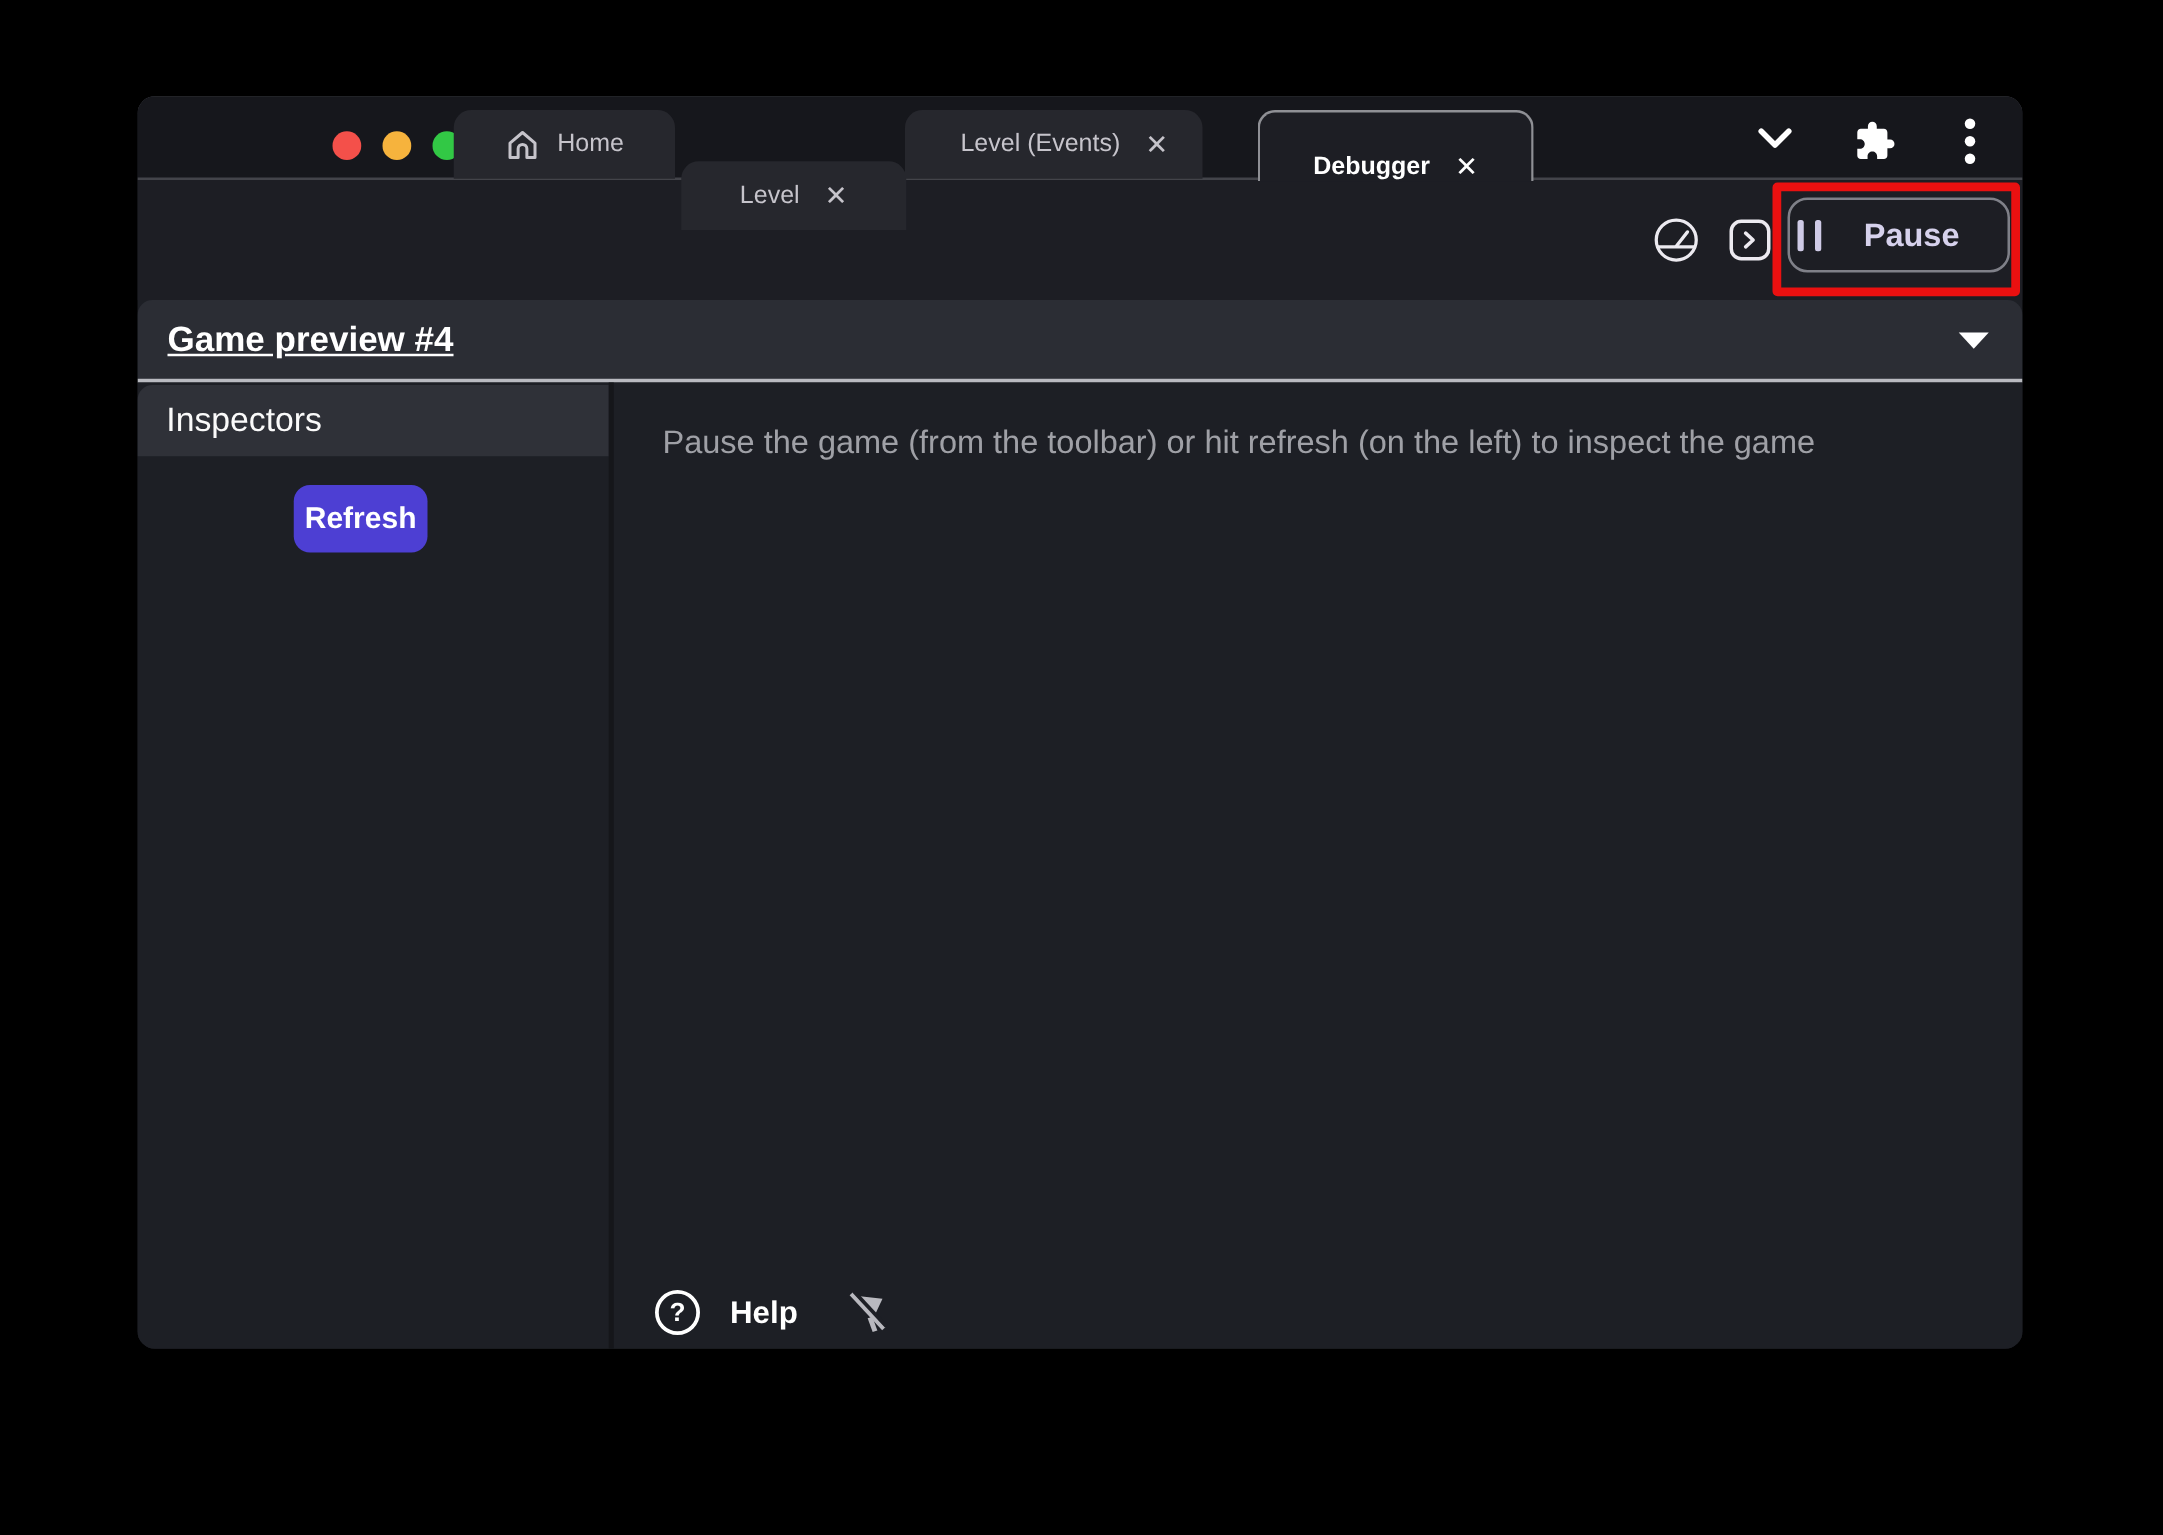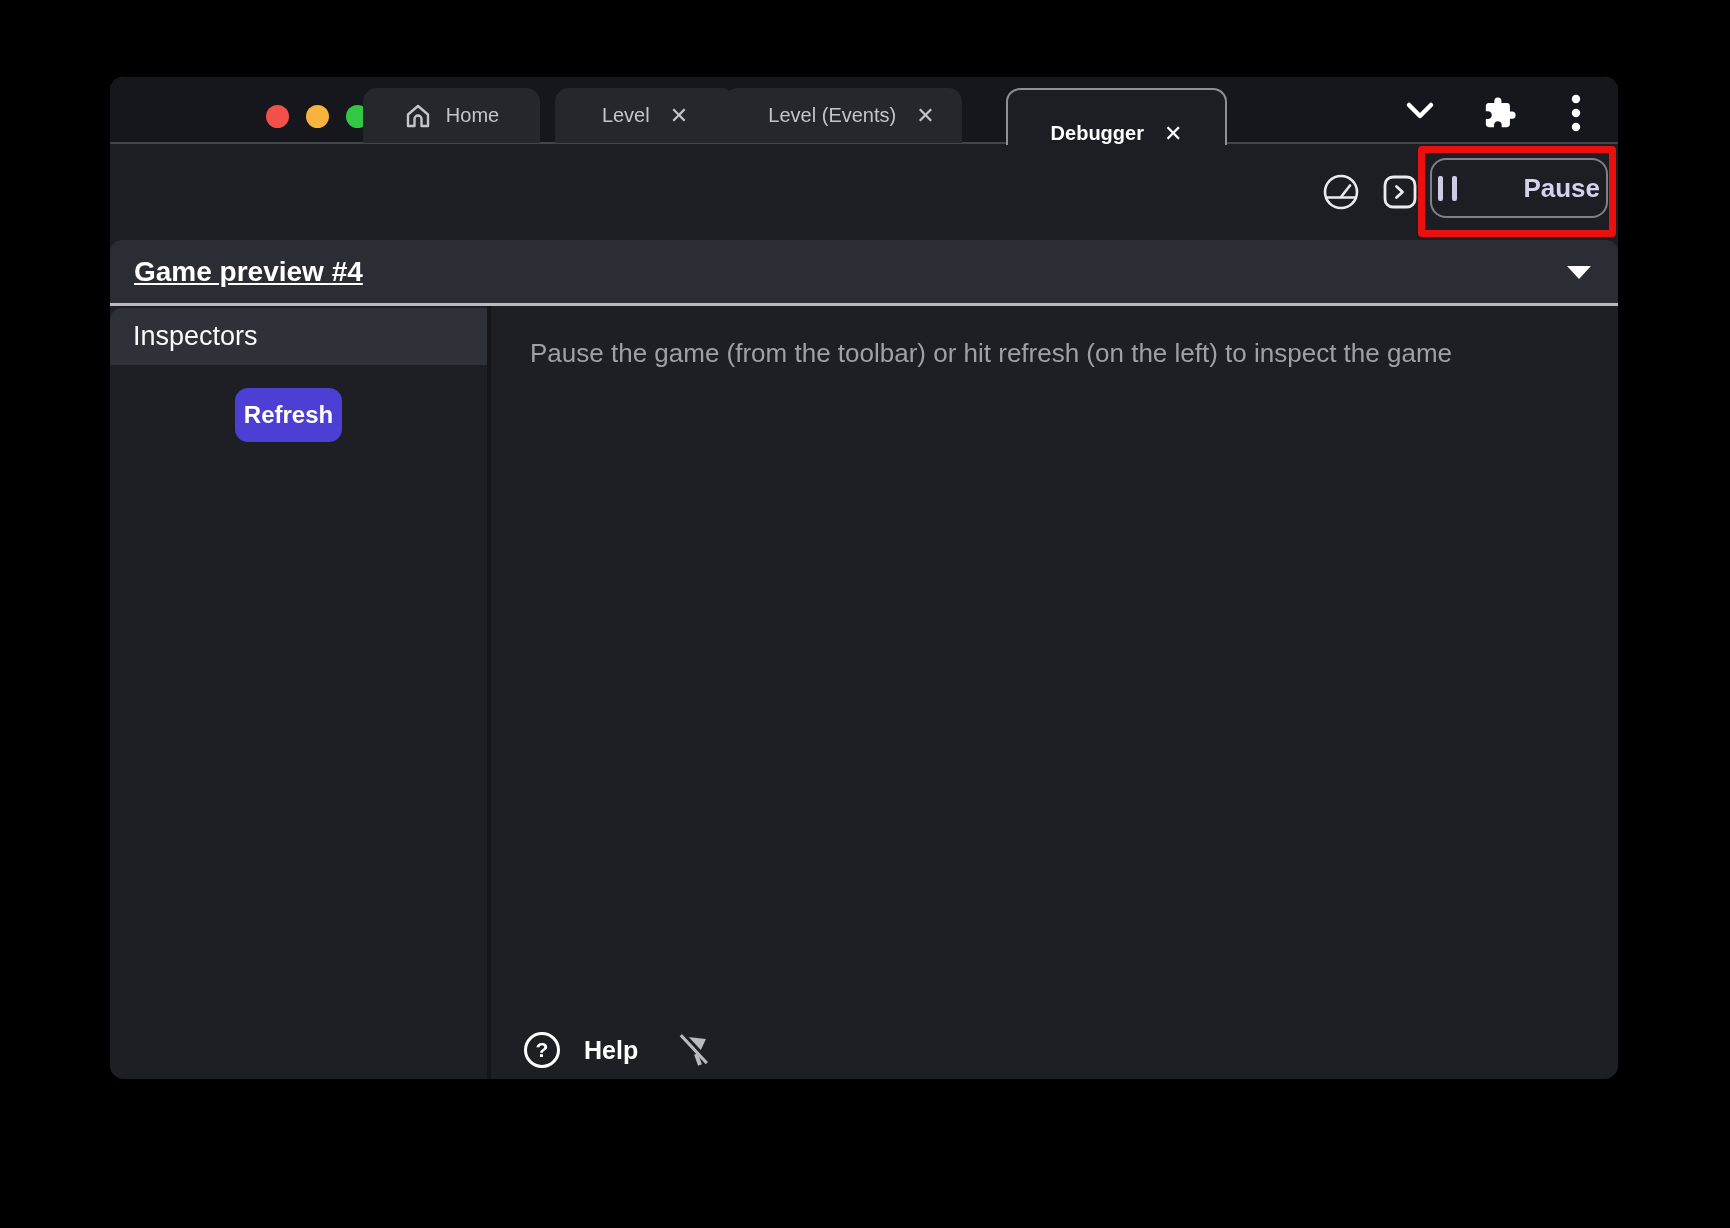--- a/index.html
+++ b/index.html
@@ -23,35 +23,35 @@
   .hamburger span{display:block;height:3.5px;background:#fff;border-radius:2px;}
 
   .tab{position:absolute;top:11px;height:55px;border-radius:14px 14px 0 0;background:#26272d;
     display:flex;align-items:center;justify-content:center;gap:20px;z-index:2;cursor:pointer;}
   .tab .tab-label{font-size:20px;color:#c6c4cb;white-space:nowrap;}
   .tab .tab-close{font-size:22px;color:#c6c4cb;line-height:1;cursor:pointer;}
   .tab.active{background:#1d1e24;height:57px;border:2px solid #8f9095;border-bottom:none;z-index:3;align-items:flex-end;}
   .tab.active .tab-label{color:#fff;font-weight:700;}
   .tab.active .tab-close{color:#fff;}
   #tab-home{left:253px;width:177px;gap:14px;}
-  #tab-level{left:445px;width:180px;}
+  #tab-level{left:435px;width:180px;margin-top:41px;}
   #tab-level-events{left:614px;width:238px;padding-left:17px;}
   #tab-debugger{left:896px;width:221px;}
   .tb-icon{display:flex;align-items:center;justify-content:center;cursor:pointer;}
   #chevron-down-icon{position:absolute;left:1293px;top:22px;}
   #puzzle-icon{position:absolute;left:1373px;top:19px;}
   #kebab-icon{position:absolute;left:1460px;top:17px;}
 
   
   .toolbar{position:absolute;left:0;top:66px;width:100%;height:97px;background:#1d1e24;}
   #profiler-icon{position:absolute;left:1212px;top:96px;cursor:pointer;}
   #console-icon{position:absolute;left:1272px;top:97px;cursor:pointer;}
   .pause-button{position:absolute;left:1320px;top:81px;width:178px;height:60px;
     border:2px solid #7f8088;border-radius:16px;background:transparent;
-    display:flex;align-items:center;justify-content:space-between;gap:34px;cursor:pointer;}
+    display:flex;align-items:center;justify-content:flex-start;gap:34px;cursor:pointer;}
   .pause-bars{display:flex;gap:9px;}
   .pause-bars i{display:block;width:5px;height:25px;background:#cfcae6;border-radius:2px;}
   .pause-label{font-size:26px;font-weight:700;color:#d6d1ec;}
   .annotation-rect{position:absolute;left:1308px;top:69px;width:198px;height:91px;
     border:7px solid #ea1010;border-radius:4px;z-index:5;pointer-events:none;}
 
   
   .preview-header{position:absolute;left:0;top:163px;width:100%;height:63px;background:#2b2d34;
     border-radius:12px 12px 0 0;display:flex;align-items:center;}
   .preview-title{margin-left:24px;font-size:28px;font-weight:700;color:#fff;text-decoration:underline;}

